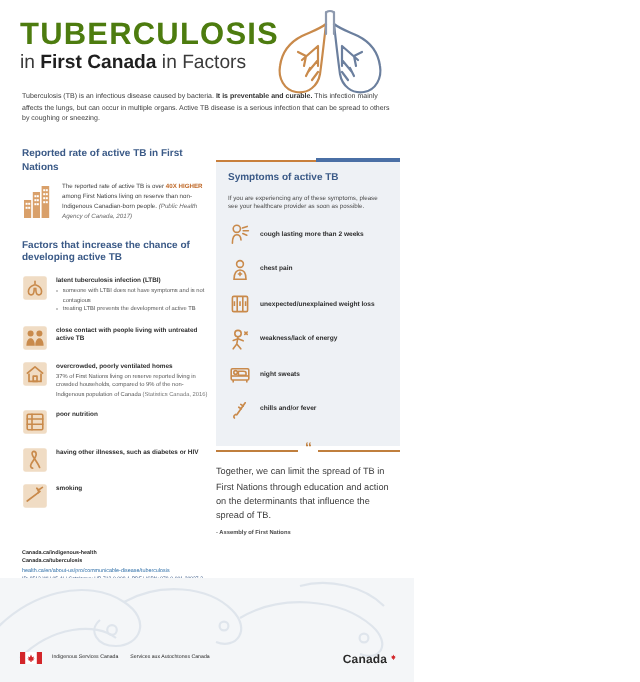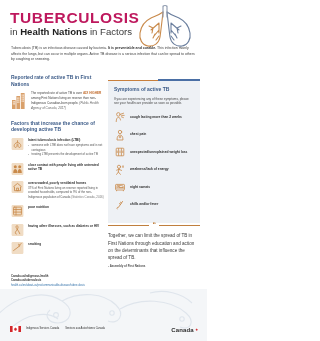--- a/index.html
+++ b/index.html
@@ -16,21 +16,21 @@
   .header {
     position:relative;
     padding:10px 10px 0 10px;
     height:72px;
   }
   .title-block { width:128px; }
   .title-main {
     font-size:15.5px;
     font-weight:bold;
     letter-spacing:0.6px;
-    color:#be185d;
+    color:#4d7c0f;
     line-height:1.02;
   }
   .title-sub {
     font-size:9.6px;
     color:#3a3a3a;
     margin-top:1px;
     line-height:1.1;
     white-space:nowrap;
   }
   .title-sub b { color:#1f1f1f; font-weight:bold; }
@@ -153,21 +153,21 @@
     display:inline-block; width:3.4px; height:3.4px; margin-left:1px;
     vertical-align:1px;
   }
 </style>
 </head>
 <body>
 
 <div class="header">
   <div class="title-block">
     <div class="title-main">TUBERCULOSIS</div>
-    <div class="title-sub"><span>in </span><b>Health Nations</b><span> in Factors</span></div>
+    <div class="title-sub"><span>in </span><b>First Canada</b><span> in Factors</span></div>
   </div>
 
   <svg class="lungs" viewBox="0 0 72 47">
     <g fill="none" stroke-width="1.1" stroke-linecap="round" stroke-linejoin="round">
       <g stroke="#c98a4b">
         <path d="M34 9 C30 12 26 13 22 15 C16 18 12 23 11 30 C10 36 13 42 19 43 C25 44 30 40 31 34 C32 27 33 18 34 9"></path>
         <path d="M30 20 L22 27 M30 20 L30 30 M24 25 L20 23 M24 25 L23 30 M30 27 L25 33 M26 31 L24 35 M30 33 L27 37"></path>
       </g>
       <g stroke="#6b7f9e">
         <path d="M38 9 C42 12 46 13 50 15 C56 18 60 23 61 30 C62 36 59 42 53 43 C47 44 42 40 41 34 C40 27 39 18 38 9"></path>

